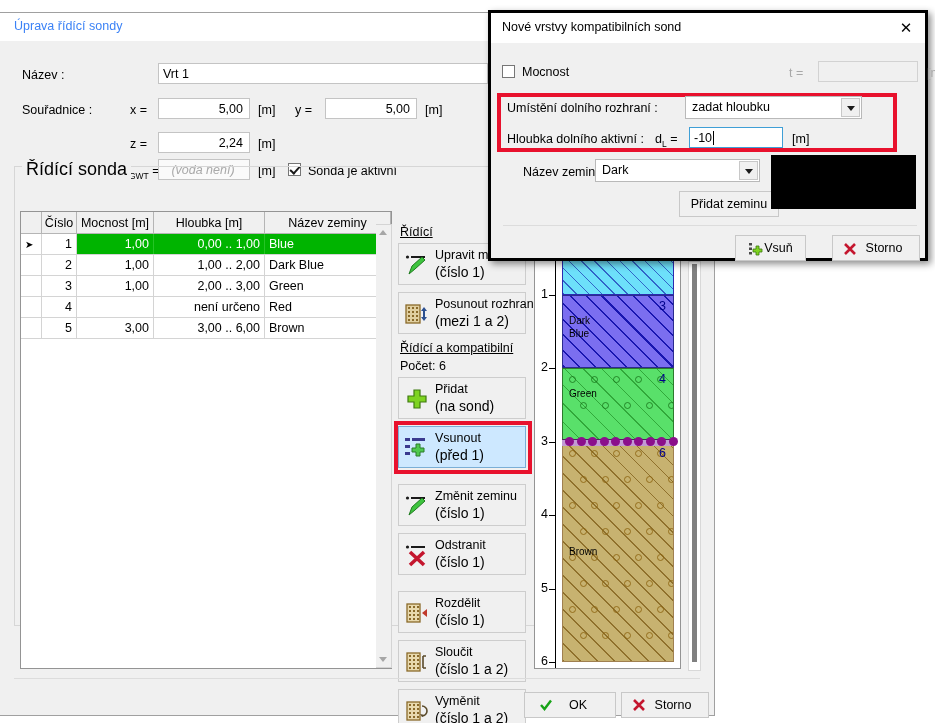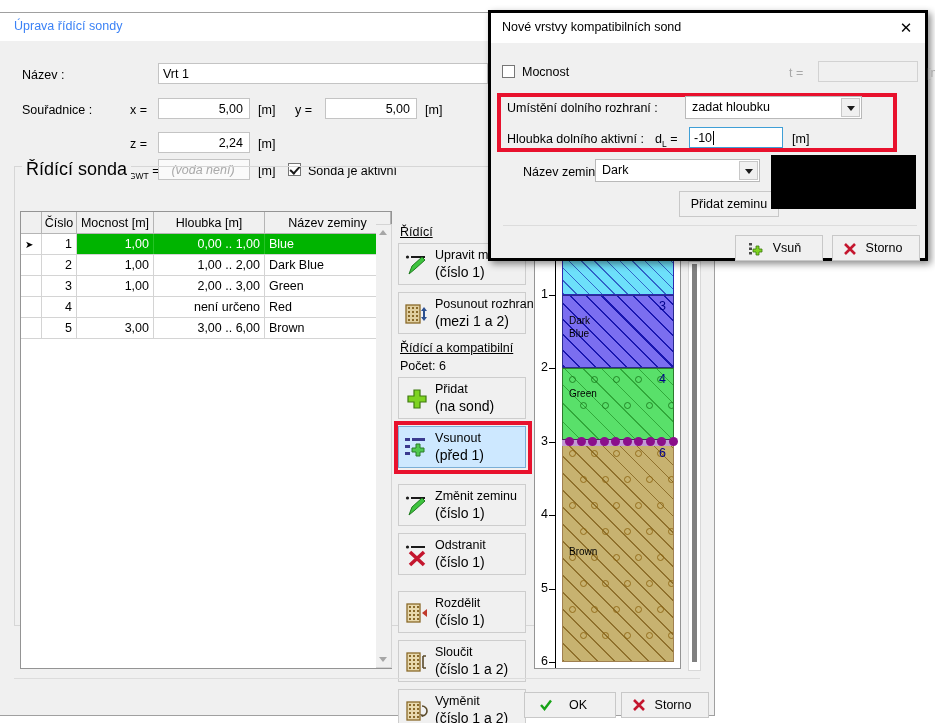--- a/index.html
+++ b/index.html
@@ -651,21 +651,21 @@
       <span>Dark</span>
       <span class="arrowbtn"></span>
     </div>
     <div class="btn" style="left:188px;top:148px;width:100px;background:#f0f0f0;border-color:#c8c8c8;line-height:24px;">
       <span>Přidat zeminu</span>
     </div>
     <div style="position:absolute;left:280px;top:112px;width:145px;height:54px;background:#000;"></div>
 
     <div id="dlg-sep"></div>
 
-    <div class="btn" style="left:244px;top:192px;width:88px;">
+    <div class="btn" style="left:244px;top:192px;width:71px;">
       <span style="position:absolute;left:13px;top:6px;width:14px;height:14px;">
         <svg width="14" height="14" viewBox="0 0 14 14">
           <rect x="0" y="1" width="3" height="2.5" fill="#4a4a4a"></rect>
           <rect x="0" y="5.5" width="3" height="2.5" fill="#4a4a4a"></rect>
           <rect x="0" y="10" width="3" height="2.5" fill="#4a4a4a"></rect>
           <path d="M7 4 h3 v3 h3 v3 h-3 v3 h-3 v-3 h-3 v-3 h3 z" fill="#7ed321" stroke="#3e7a10" stroke-width=".8"></path>
         </svg>
       </span>
       <span class="bl">Vsuň</span>
     </div>

